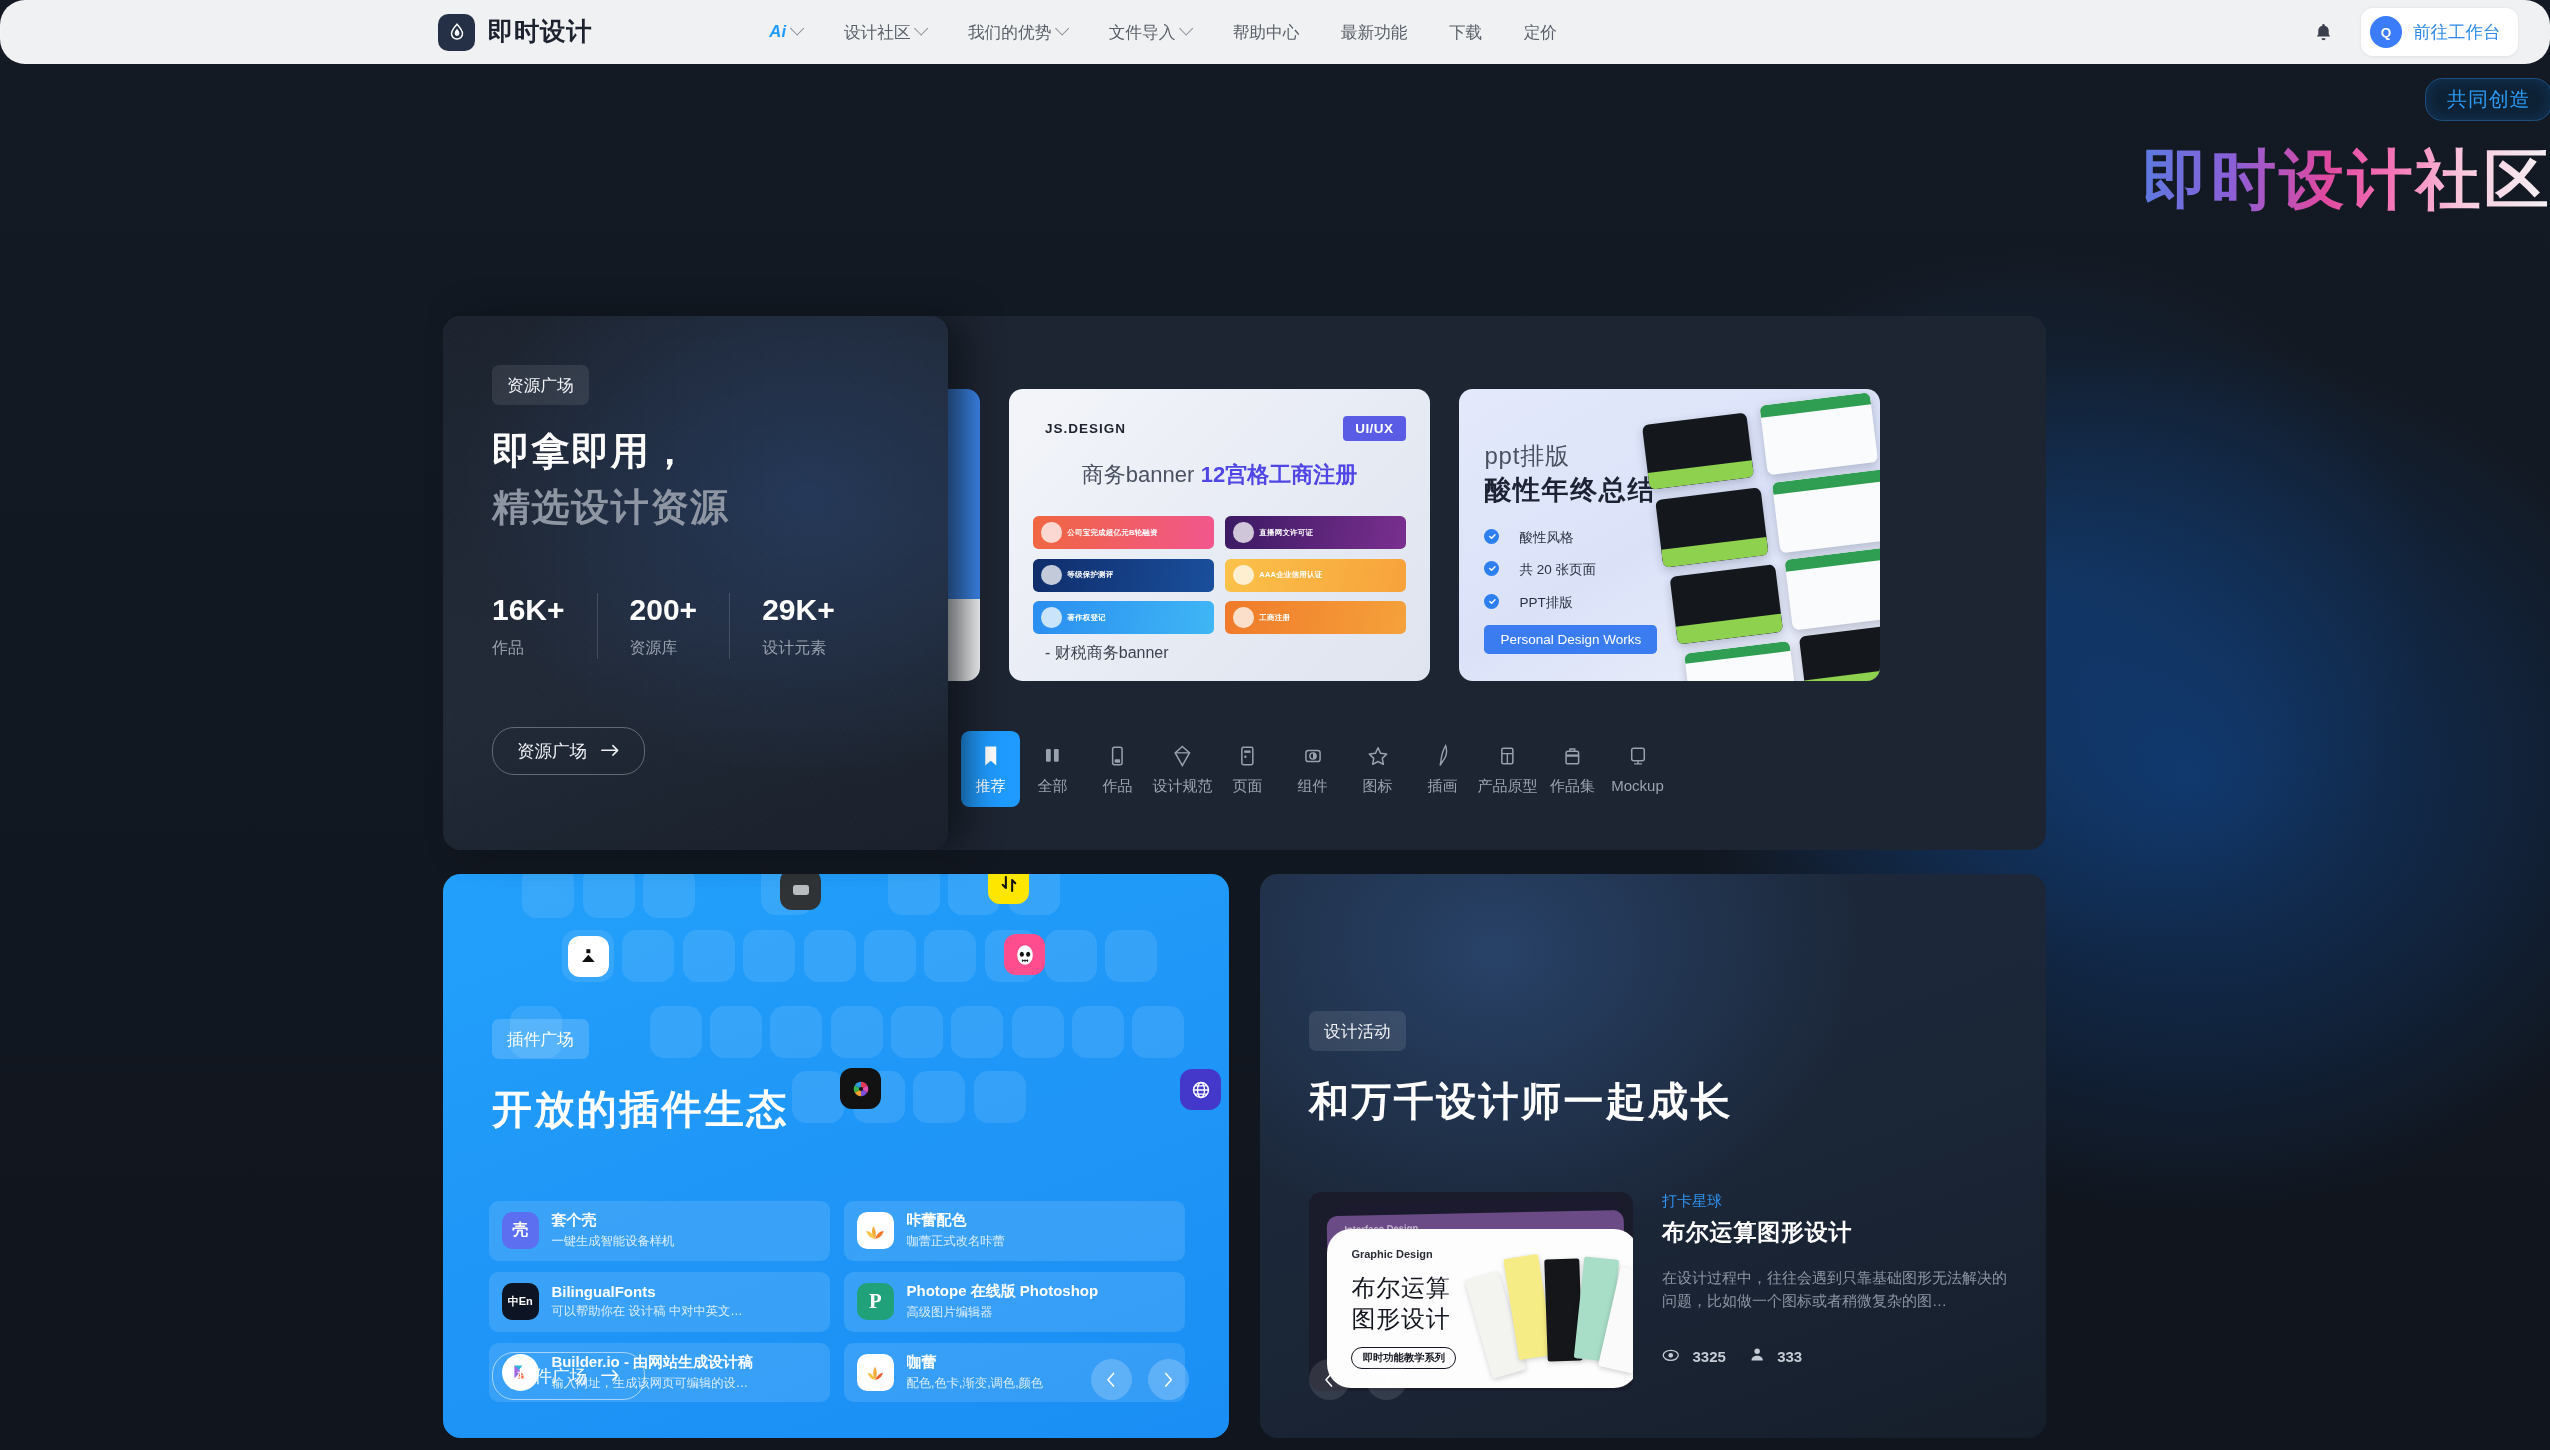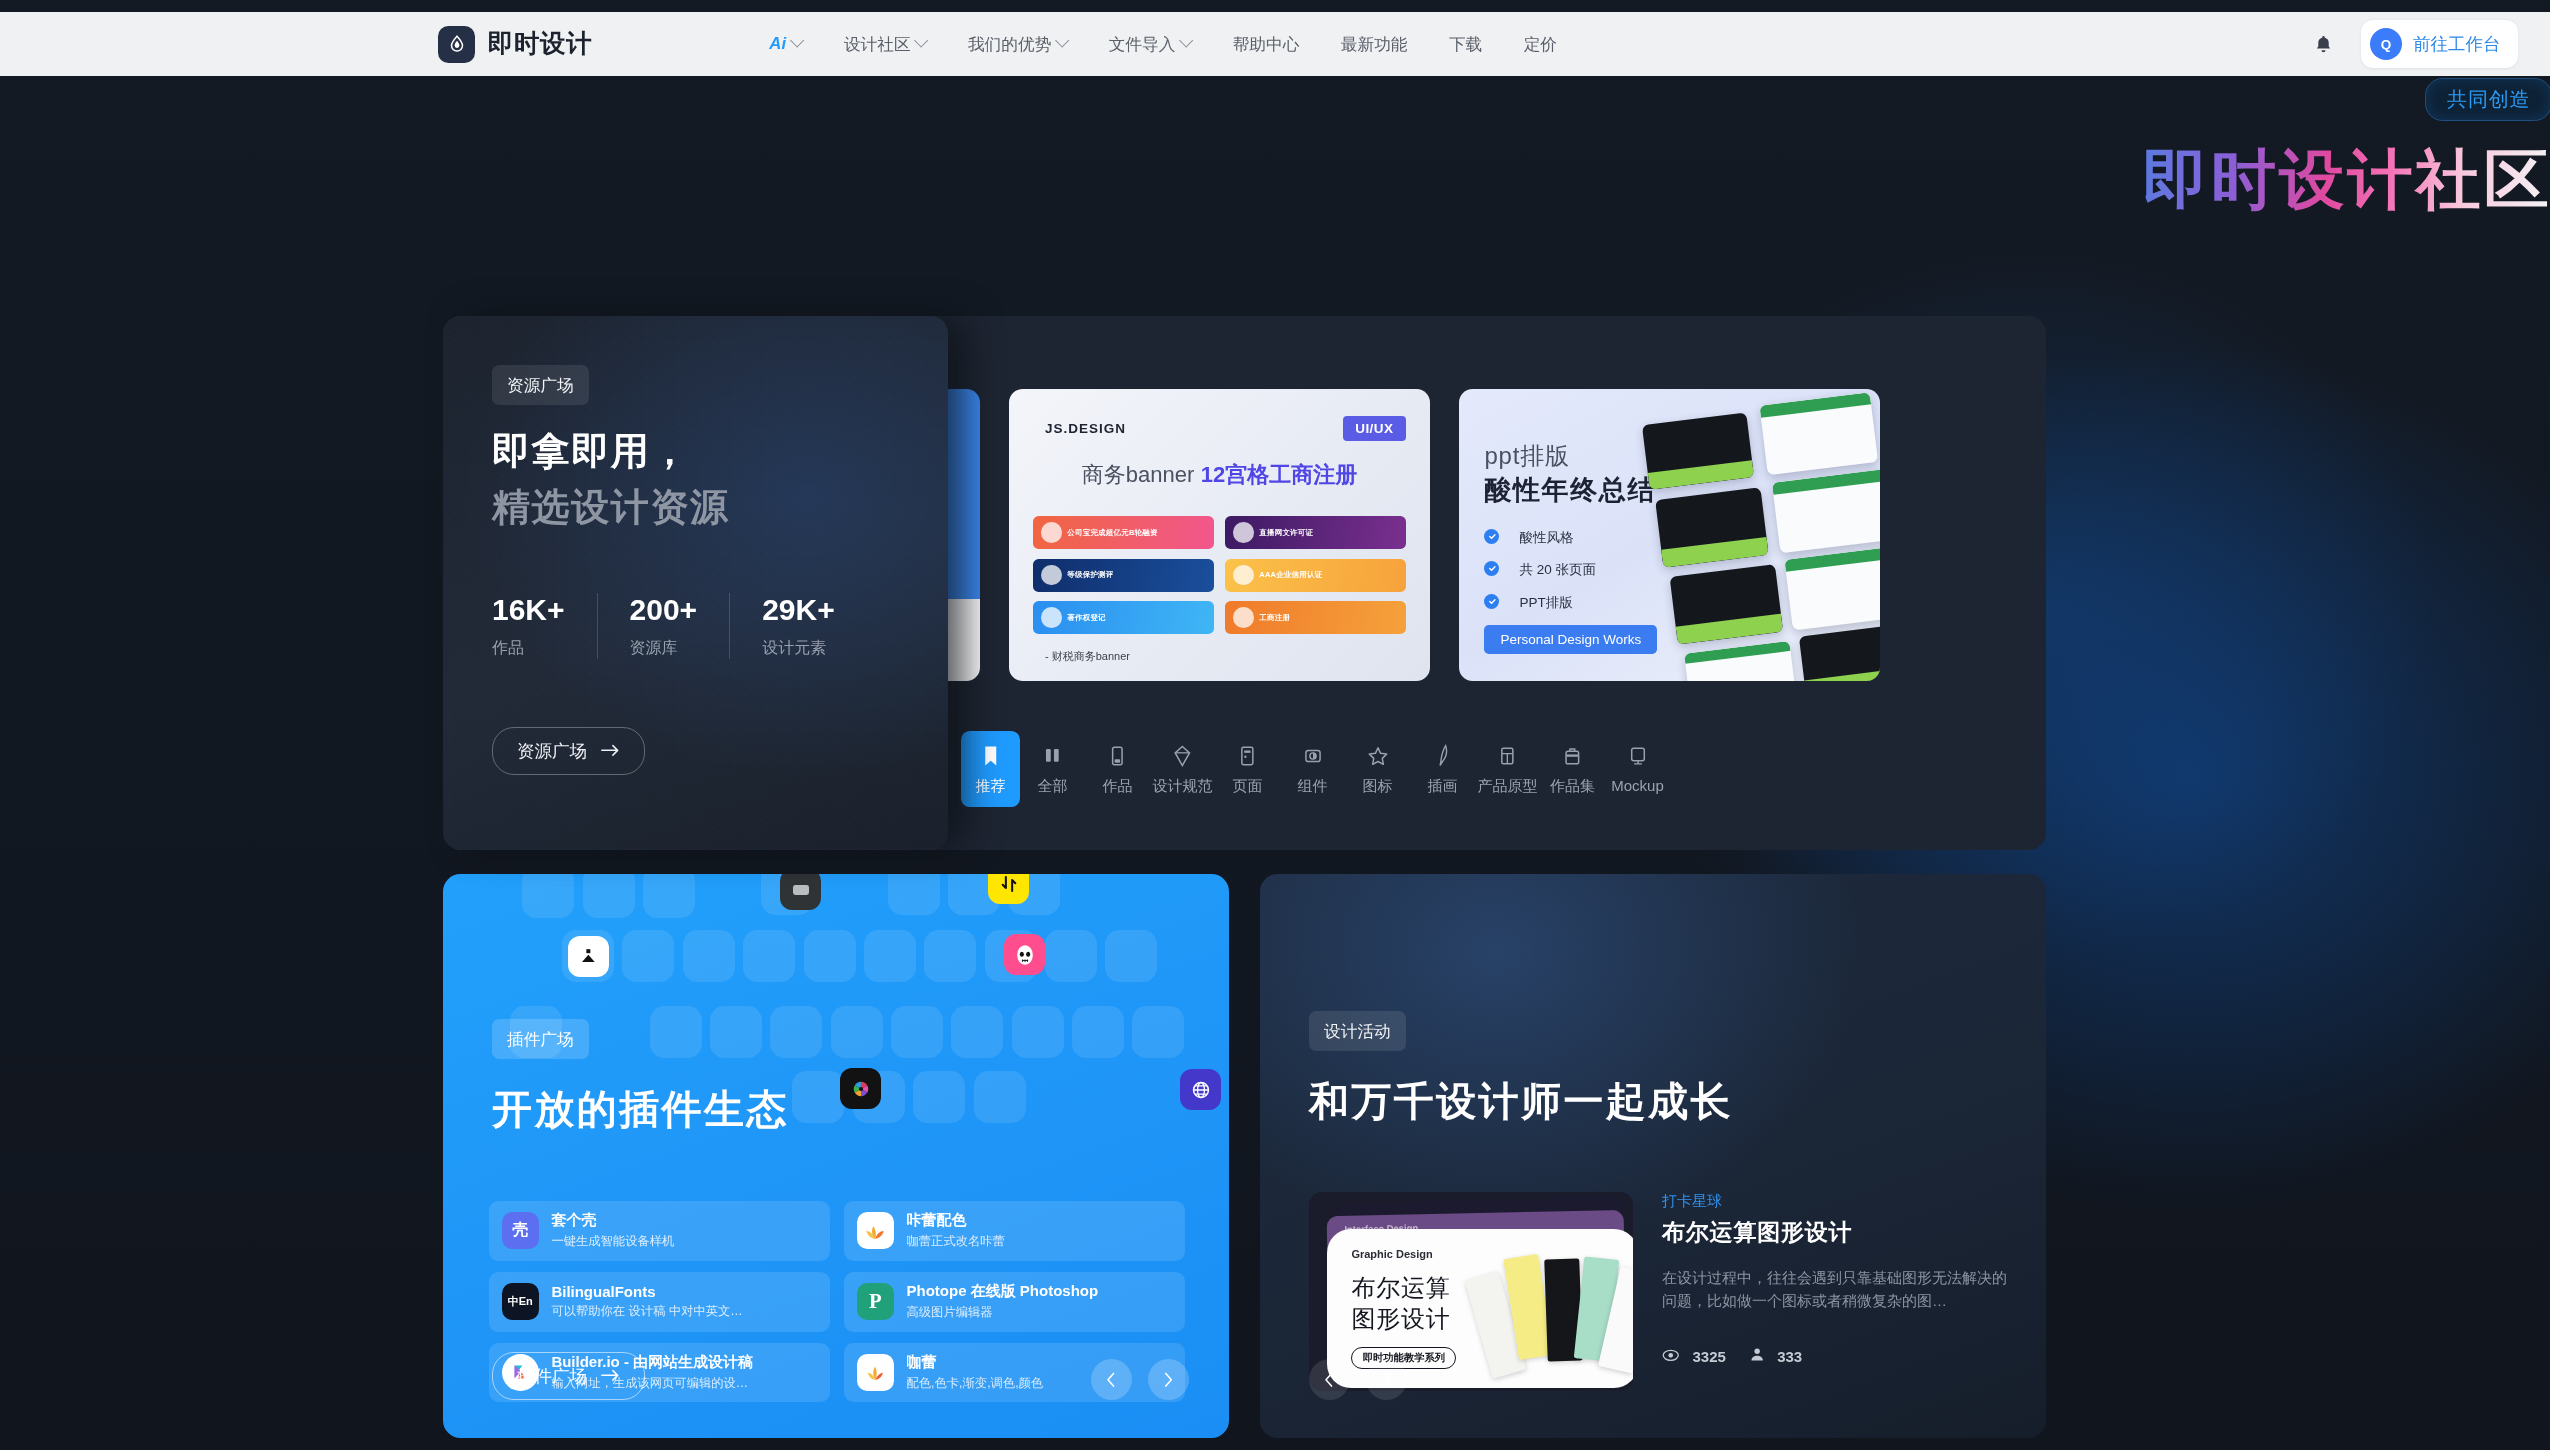--- a/index.html
+++ b/index.html
@@ -13,22 +13,22 @@
   
   #page-bg{
     position:absolute;inset:0;
     background:
       radial-gradient(715px 620px at 2192px 778px, rgba(16,78,160,.55), rgba(16,78,160,0) 70%),
       radial-gradient(556px 492px at 2033px 604px, rgba(20,96,190,.30), rgba(20,96,190,0) 72%),
       linear-gradient(180deg,#141a24 0%,#121821 45%,#10151e 100%);
   }
   
   #header{
-    position:absolute;left:0;top:12px;width:2550px;height:64px;
-    background:#f0f1f3;display:flex;align-items:center;z-index:50;
+    position:absolute;left:0;top:0;width:2550px;height:64px;
+    background:#f0f1f3;display:flex;align-items:center;z-index:50;border-radius:25px;
   }
   .logo-wrap{display:flex;align-items:center;margin-left:438px;}
   .logo-mark{
     width:37px;height:37px;border-radius:10.3px;background:#253046;
     display:flex;align-items:center;justify-content:center;flex:none;
   }
   .logo-text{
     margin-left:12.7px;font-size:25.4px;font-weight:bold;color:#1c232f;letter-spacing:0.8px;
   }
   #nav{display:flex;align-items:center;margin-left:156px;gap:0;}
@@ -90,21 +90,21 @@
   .t2-grid{position:absolute;top:127px;left:24px;right:24px;display:grid;grid-template-columns:1fr 1fr;gap:9.5px 11px;}
   .bn{height:33px;border-radius:5.6px;position:relative;overflow:hidden;display:flex;align-items:center;padding-left:8px;}
   .bn i{display:block;width:20.7px;height:20.7px;border-radius:50%;background:rgba(255,255,255,.75);flex:none;}
   .bn span{font-size:7.5px;color:#fff;font-weight:bold;margin-left:5.6px;letter-spacing:0.2px;white-space:nowrap;overflow:hidden;}
   .bn1{background:linear-gradient(100deg,#f0663f,#f2568e);}
   .bn2{background:linear-gradient(100deg,#3c1a63,#7a2f8f);}
   .bn3{background:linear-gradient(100deg,#0f2d6b,#1a4f9c);}
   .bn4{background:linear-gradient(100deg,#fbc24a,#f7a23b);}
   .bn5{background:linear-gradient(100deg,#2a8ef0,#3fb6f5);}
   .bn6{background:linear-gradient(100deg,#f07a2a,#f5a23b);}
-  .t2-foot{position:absolute;bottom:17.5px;left:36px;font-size:11px;color:#3d434f;}
+  .t2-foot{position:absolute;bottom:17.5px;left:36px;font-size:16px;color:#3d434f;}
   
   .t3{background:linear-gradient(150deg,#e4e9fb 0%,#dbe2f8 50%,#eef1fb 100%);}
   .t3-t1{position:absolute;top:51px;left:25.4px;font-size:24px;color:#4a5160;letter-spacing:0.8px;}
   .t3-t2{position:absolute;top:83px;left:25.4px;font-size:27px;font-weight:bold;color:#1d2333;letter-spacing:1.6px;}
   .t3-list{position:absolute;top:140px;left:25.4px;display:flex;flex-direction:column;gap:14.3px;}
   .t3-li{display:flex;align-items:flex-start;gap:20px;font-size:13.5px;color:#2a3040;}
   .t3-ck{width:15px;height:15px;border-radius:50%;background:#2d7ff0;display:flex;align-items:center;justify-content:center;flex:none;}
   .t3-btn{position:absolute;bottom:27px;left:25.4px;background:#3b7cf0;color:#fff;font-size:13.5px;padding:7.1px 16px;border-radius:4.8px;cursor:pointer;}
   .t3-slides{position:absolute;right:-14.3px;top:20.7px;width:238px;height:278px;transform:rotate(-7deg);}
   .sl{position:absolute;border-radius:6.4px;overflow:hidden;box-shadow:0 3.2px 9.5px rgba(20,30,60,.24);}

